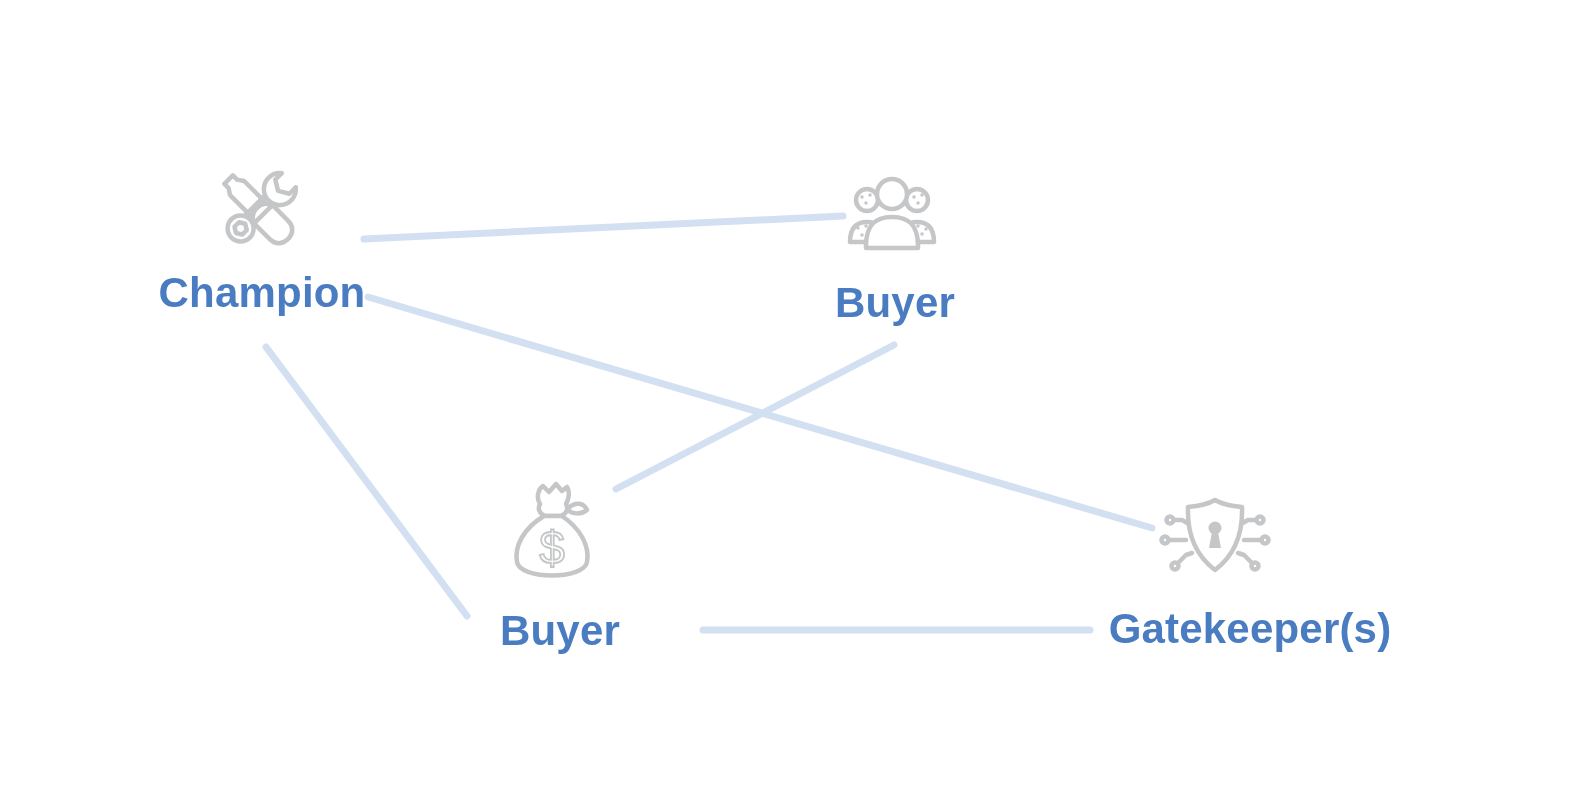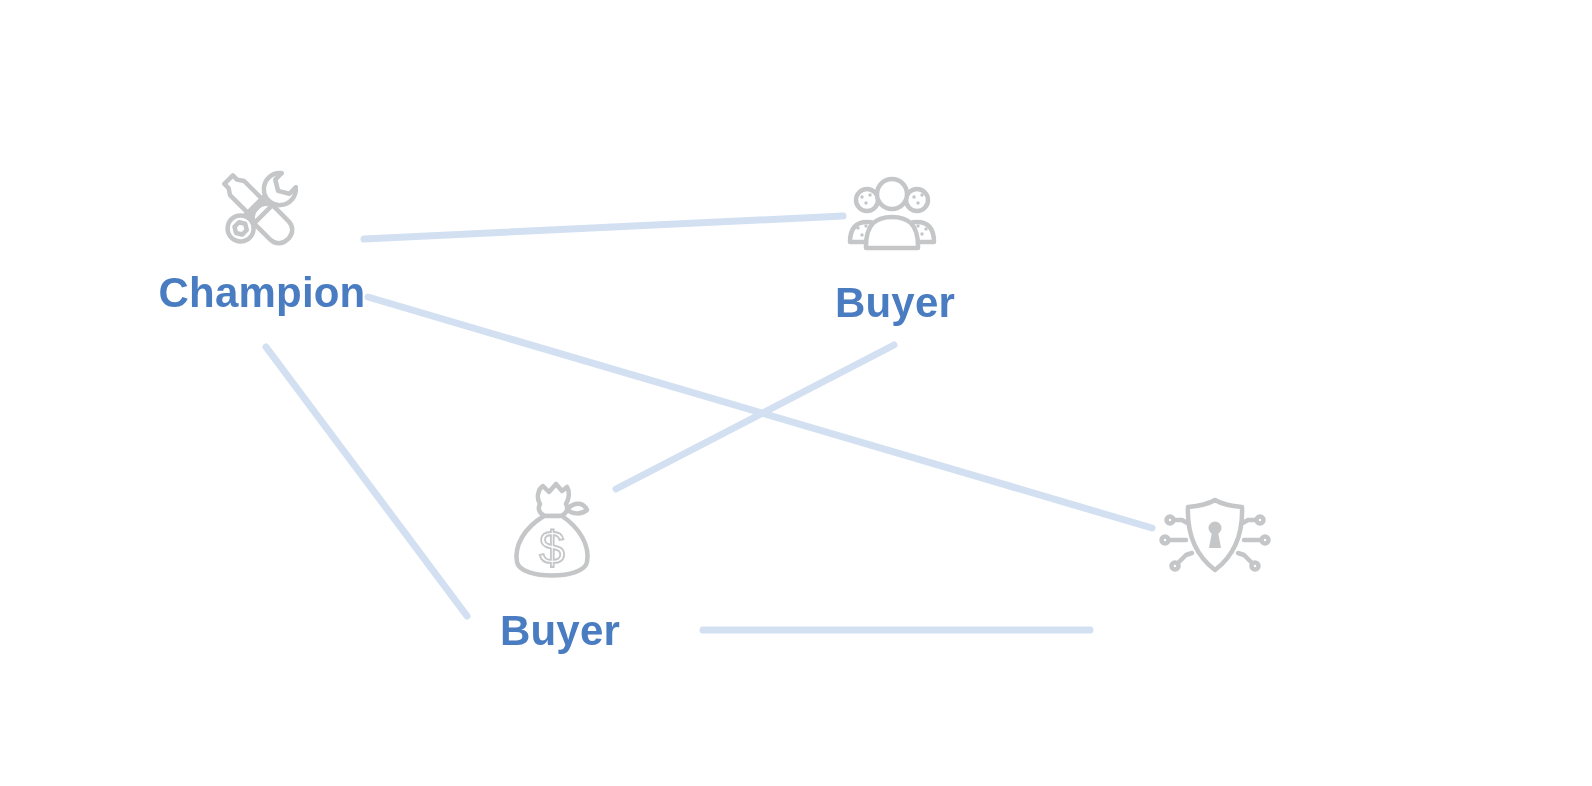--- a/index.html
+++ b/index.html
@@ -106,14 +106,15 @@
         <circle class="ic" cx="107" cy="50" r="3.5"></circle>
         <path class="ic" d="M103.5 50 H86"></path>
         <circle class="ic" cx="97" cy="76" r="3.5"></circle>
         <path class="ic" d="M94 73 L86 65 L80 63"></path>
         <path class="ic-white" d="M57 10 C62 13 72 16 84 17 C85 42 78 64 57 80 C36 64 29 42 30 17 C42 16 52 13 57 10 Z"></path>
         <circle class="ic-fill" cx="57" cy="38" r="6.5"></circle>
         <path class="ic-fill" d="M54 42 L51 58 L63 58 L60 42 Z"></path>
       </g>
     </svg>
   </div>
+  <div class="node-label" style="left:1250px; top:608px;">Gatekeeper(s)</div>
 
 </div>
 
 </body></html>

